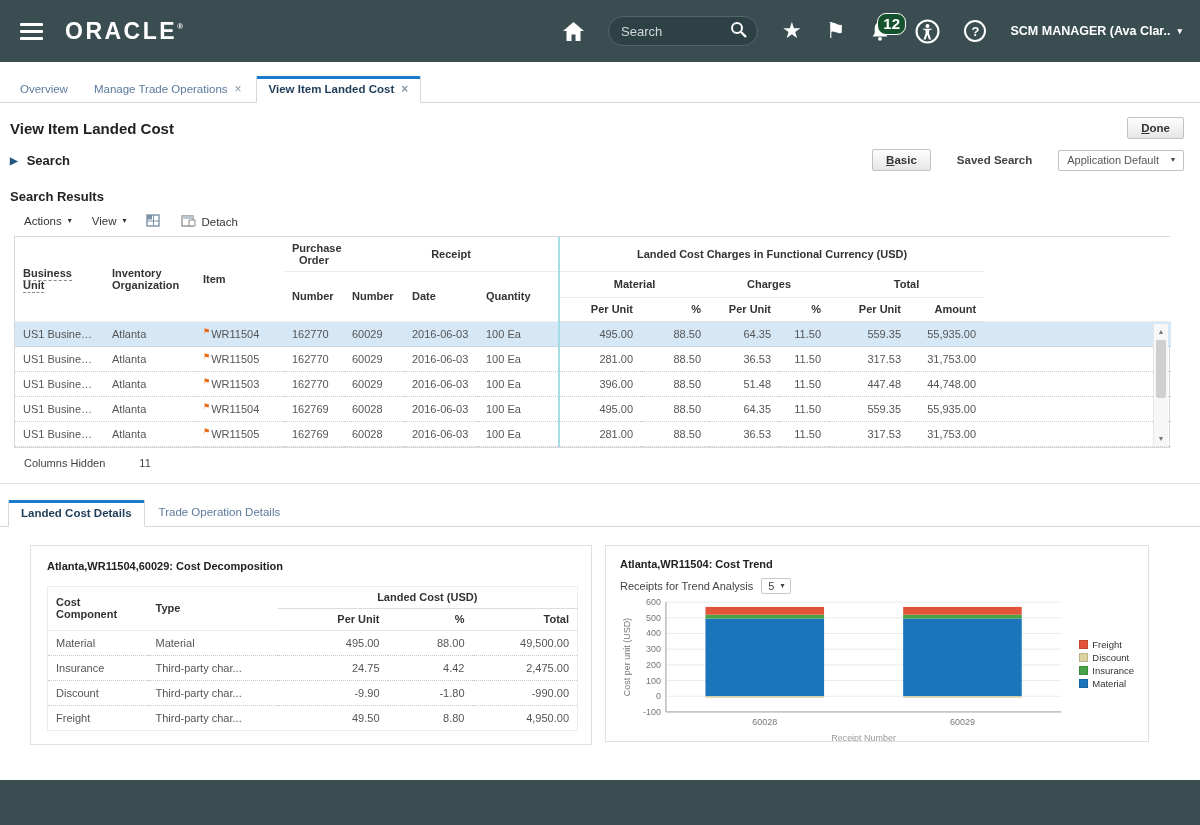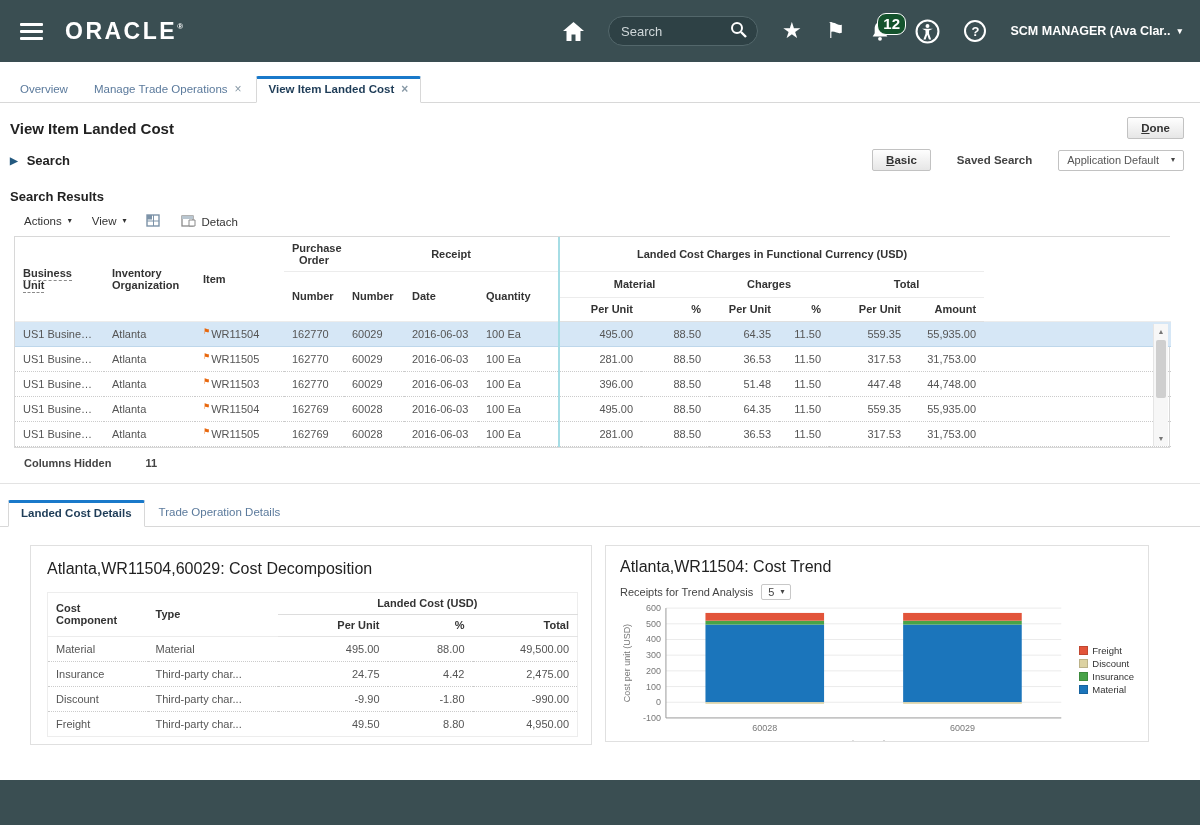--- a/index.html
+++ b/index.html
@@ -102,30 +102,30 @@
   .item-flag { color:#e8670c; font-size:8px; vertical-align:4px; margin-right:1px; }
 
   .vscroll {
     position:absolute; top:87px; bottom:1px; right:1px; width:15px;
     background:#f7f7f7; border-left:1px solid #e5e5e5;
   }
   .sb-btn { position:absolute; left:0; width:14px; height:14px; font-size:7px; color:#777; display:flex; align-items:center; justify-content:center; cursor:pointer; }
   .sb-btn.up { top:0; } .sb-btn.down { bottom:0; }
   .sb-thumb { position:absolute; top:16px; left:2px; width:10px; height:58px; background:#cfcfcf; border-radius:2px; cursor:grab; }
 
-  .columns-hidden { display:flex; gap:34px; padding:9px 4px 12px 24px; font-size:11px; color:#444;font-weight:bold; }
+  .columns-hidden { display:flex; gap:34px; padding:9px 4px 12px 24px; font-size:11px; color:#444; }
 
   .section-divider { border:none; border-top:1px solid #e3e3e3; margin:2px 0 0; }
 
   .detail-tabbar { display:flex; align-items:center; border-bottom:1px solid #d8d8d8; padding:16px 8px 0; }
 
   
   .panels { display:flex; gap:13px; padding:18px 0 0 30px; }
   .panel { border:1px solid #e0e0e0; background:#fff; }
-  .panel-title { font-size:16px; font-weight:normal; color:#222; }
+  .panel-title { font-size:11px; font-weight:bold; color:#222; }
   .panel.decomp { width:562px; height:200px; padding:14px 16px; }
   .panel.trend  { width:544px; height:197px; padding:12px 14px; overflow:hidden; }
 
   .decomp-table { margin-top:14px; width:530px; border:1px solid #ededed; }
   .decomp-table th { padding:2px 8px; }
   .decomp-table .h1 th { height:22px; }
   .decomp-table .h2 th { height:22px; border-bottom:1px solid #e4e4e4; }
   .decomp-table .group-underline { border-bottom:1px solid #ddd; }
   .decomp-table td { height:25px; }
 

